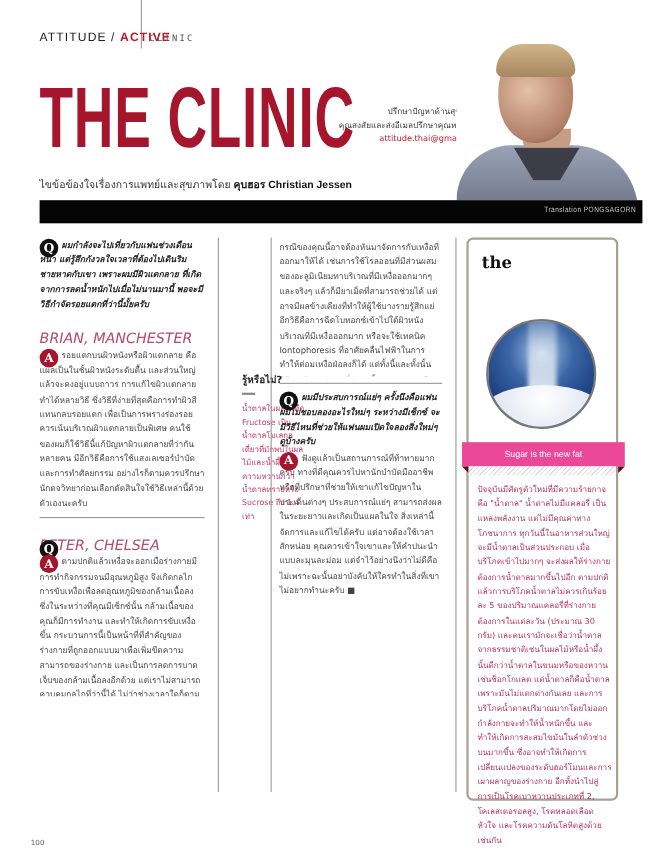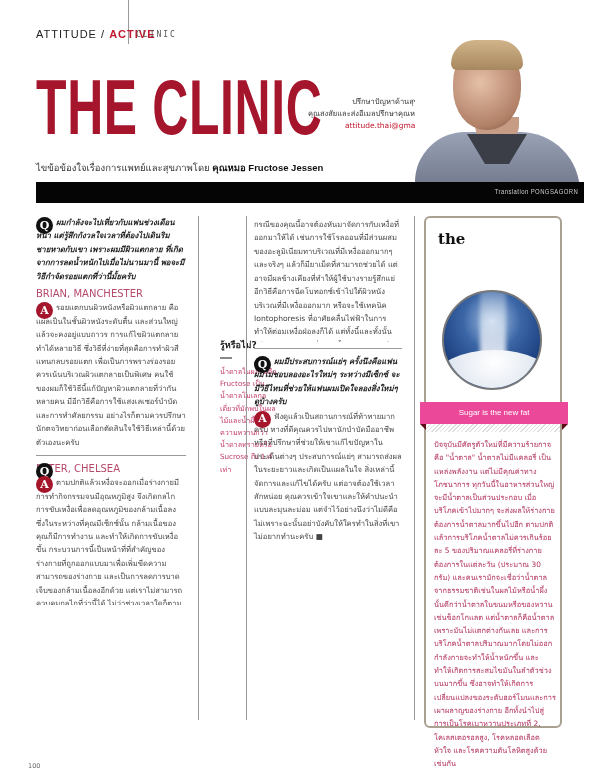--- a/index.html
+++ b/index.html
@@ -32,21 +32,21 @@
   .col { position: absolute; font-size: 7.6px; line-height: 13.4px; color: #444; }
   .col1 { left: 36px; top: 216px; width: 150px; }
   .col2 { left: 254px; top: 216px; width: 148px; }
   .vrule { position: absolute; width: 1px; background: #999; }
 
   .qa { position: relative; }
   .qa .badge { position: absolute; left: 0; top: 1px; width: 17px; height: 17px; border-radius: 50%; display: flex; align-items: center; justify-content: center; color: #fff; font-family: "DejaVu Serif", serif; font-weight: bold; font-size: 11px; }
   .badge.q { background: #111; }
   .badge.a { background: #a5152c; }
   .q-text { font-weight: bold; font-style: italic; color: #222; text-indent: 20px; font-size: 7.8px; }
-  .q-name { color: #b54a6b; font-size: 10px; text-transform: uppercase; margin-top: 4px; }
+  .q-name { color: #b54a6b; font-size: 13px; text-transform: uppercase; font-style: italic; margin-top: 19px; }
   .a-text { text-indent: 20px; margin-top: 1px; }
   .divider { height: 1px; background: #999; margin: 6px 0 6px 0; }
 
   .dyk { position: absolute; left: 220px; top: 338px; width: 58px; }
   .dyk-title { font-size: 9px; font-weight: bold; color: #222; }
   .dyk-rule { width: 12px; height: 2px; background: #888; margin: 5px 0 7px 0; }
   .dyk-text { font-size: 7.2px; line-height: 12.2px; color: #c0396b; }
 
   .probe { position: absolute; left: 424px; top: 216px; width: 138px; height: 512px; border: 2px solid #a8a091; border-radius: 6px; background: #fff; }
   .probe-the { position: absolute; left: 12px; top: 12px; font-family: "DejaVu Serif", serif; font-weight: bold; font-size: 15px; color: #111; }
@@ -69,21 +69,21 @@
 <div class="section-line">
   <span>ATTITUDE /</span>
   <span class="sec-active">ACTIVE</span>
   <span class="sec-clinic">CLINIC</span>
 </div>
 
 <div class="big-title">THE CLINIC</div>
 
 <div class="subtitle">
   <span>ไขข้อข้องใจเรื่องการแพทย์และสุขภาพโดย</span>
-  <b>คุณหมอ Fructose Jessen</b>
+  <b>คุบฮอร Christian Jessen</b>
 </div>
 
 <div class="contact">
   <div>ปรึกษาปัญหาด้านสุขภาพที่</div>
   <div>คุณสงสัยและส่งอีเมลปรึกษาคุณหมอได้ที่</div>
   <div class="email">attitude.thai@gmail.com</div>
 </div>
 
 <div class="photo">
   <div class="shirt"></div>

